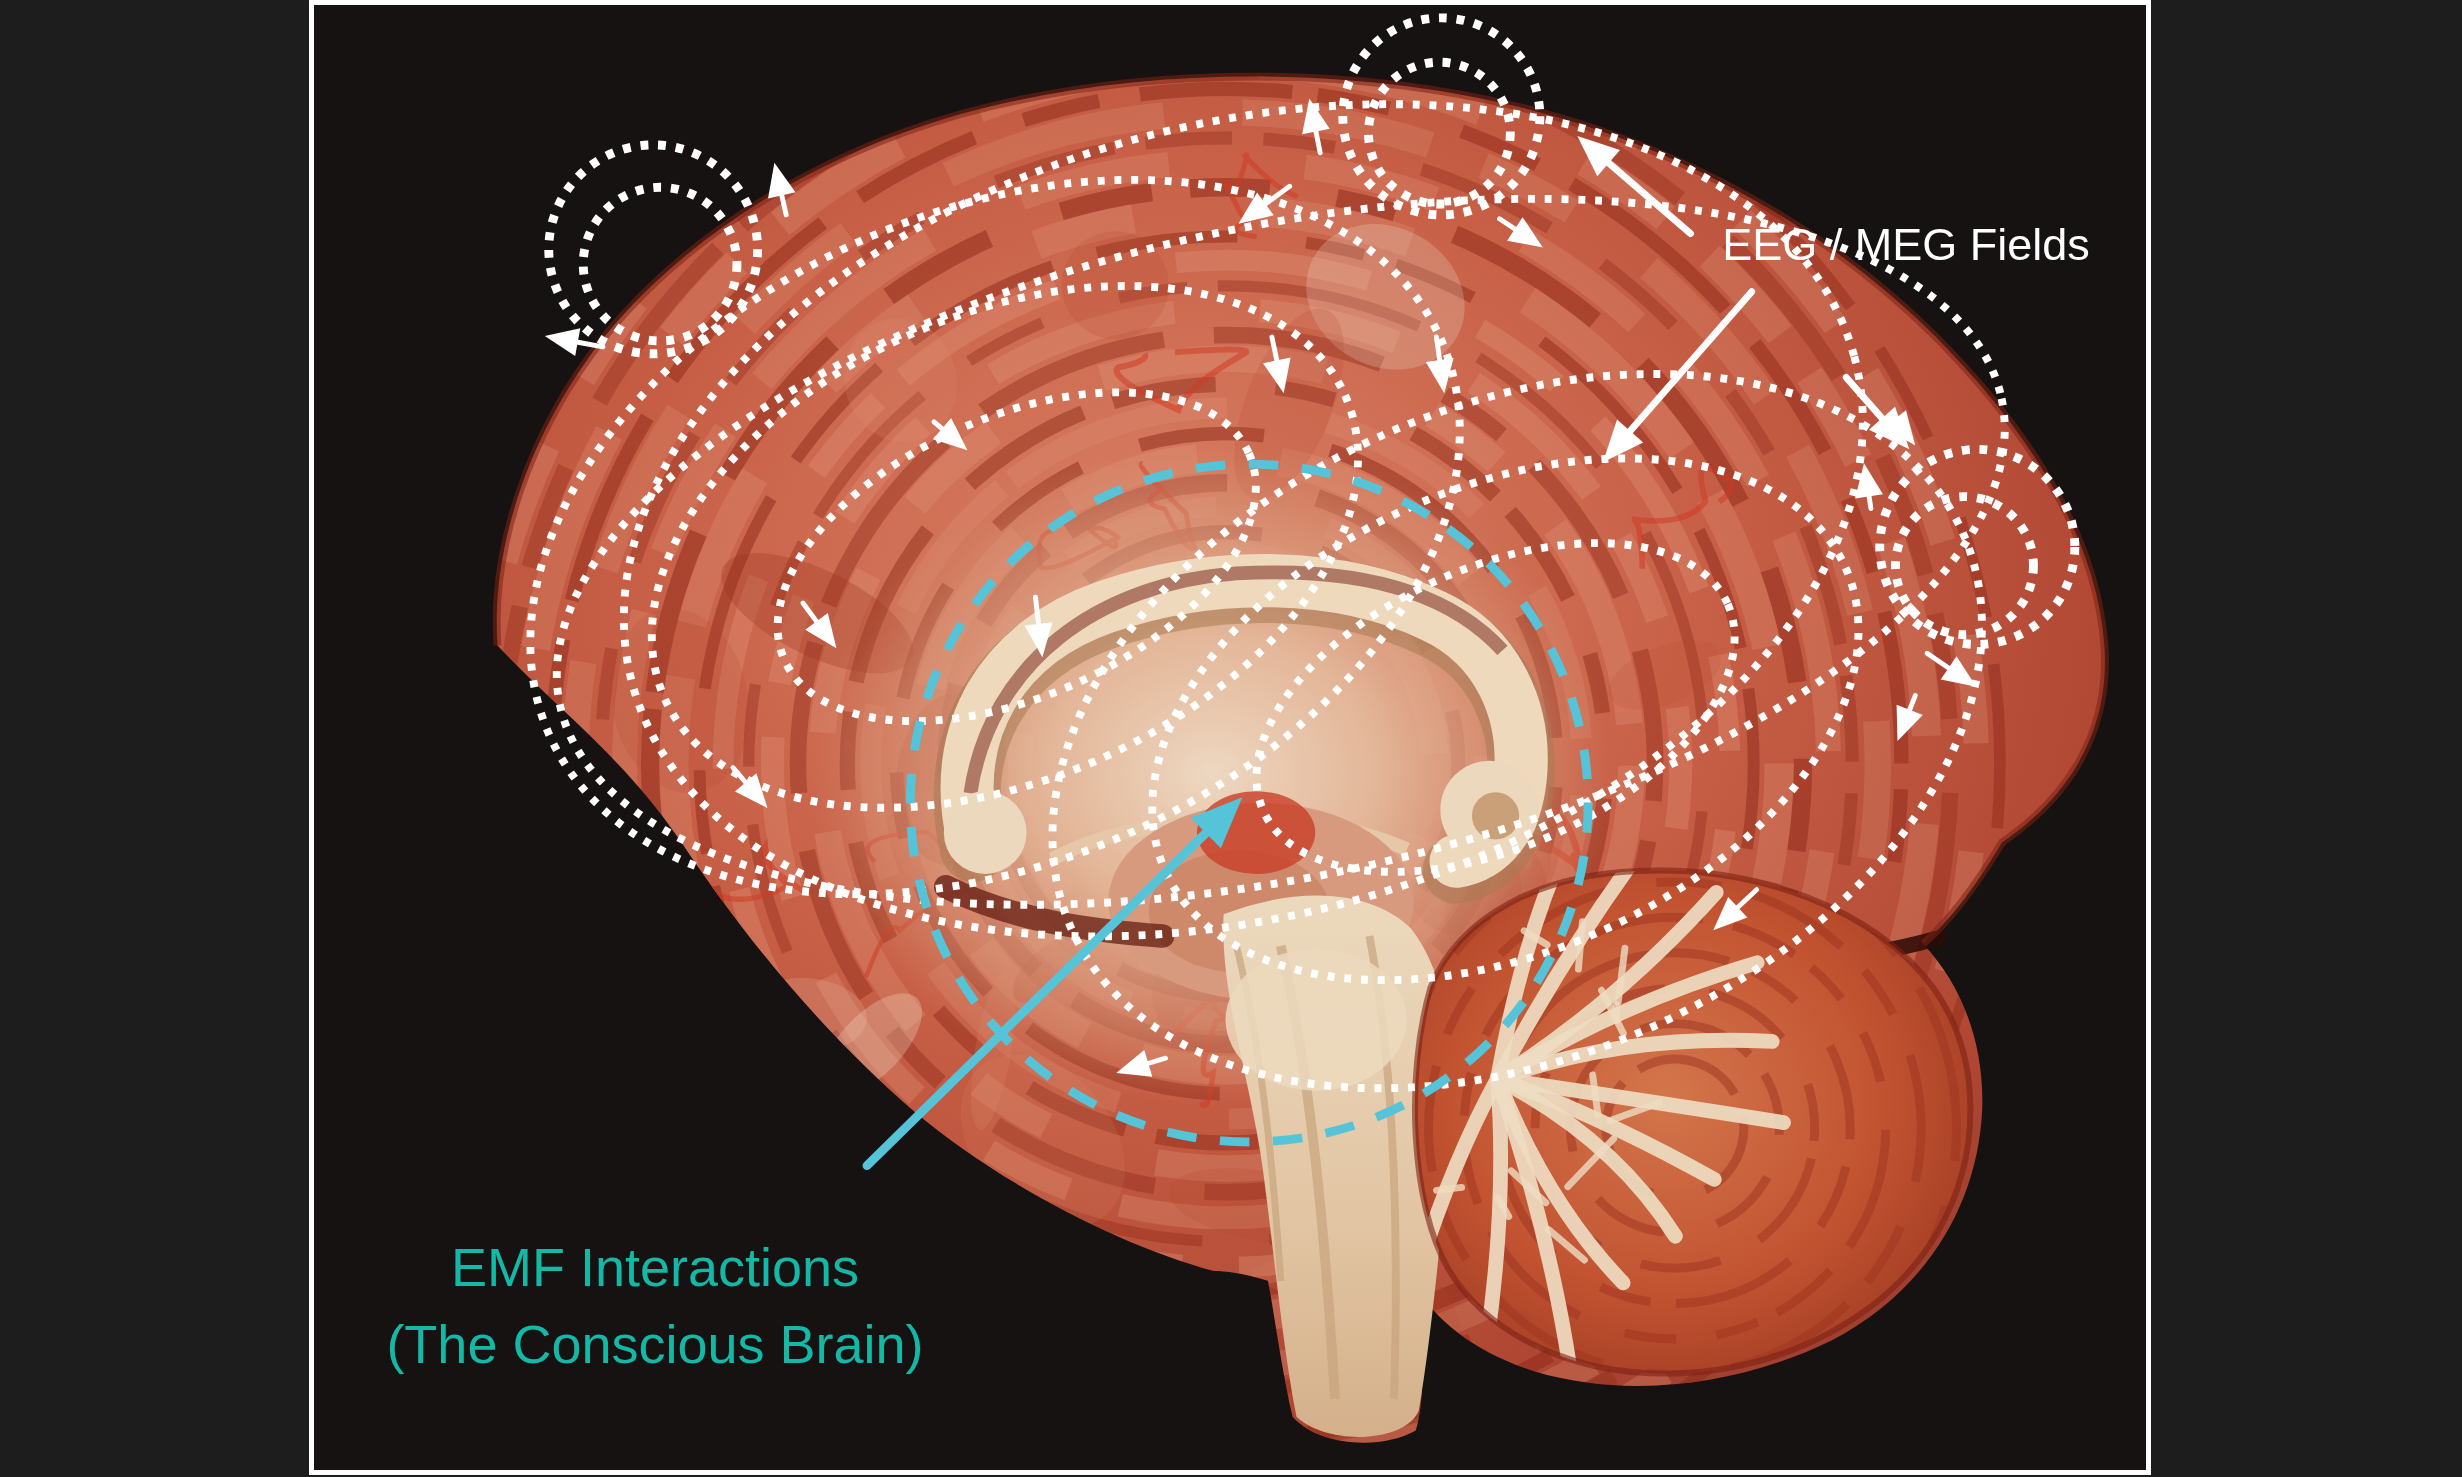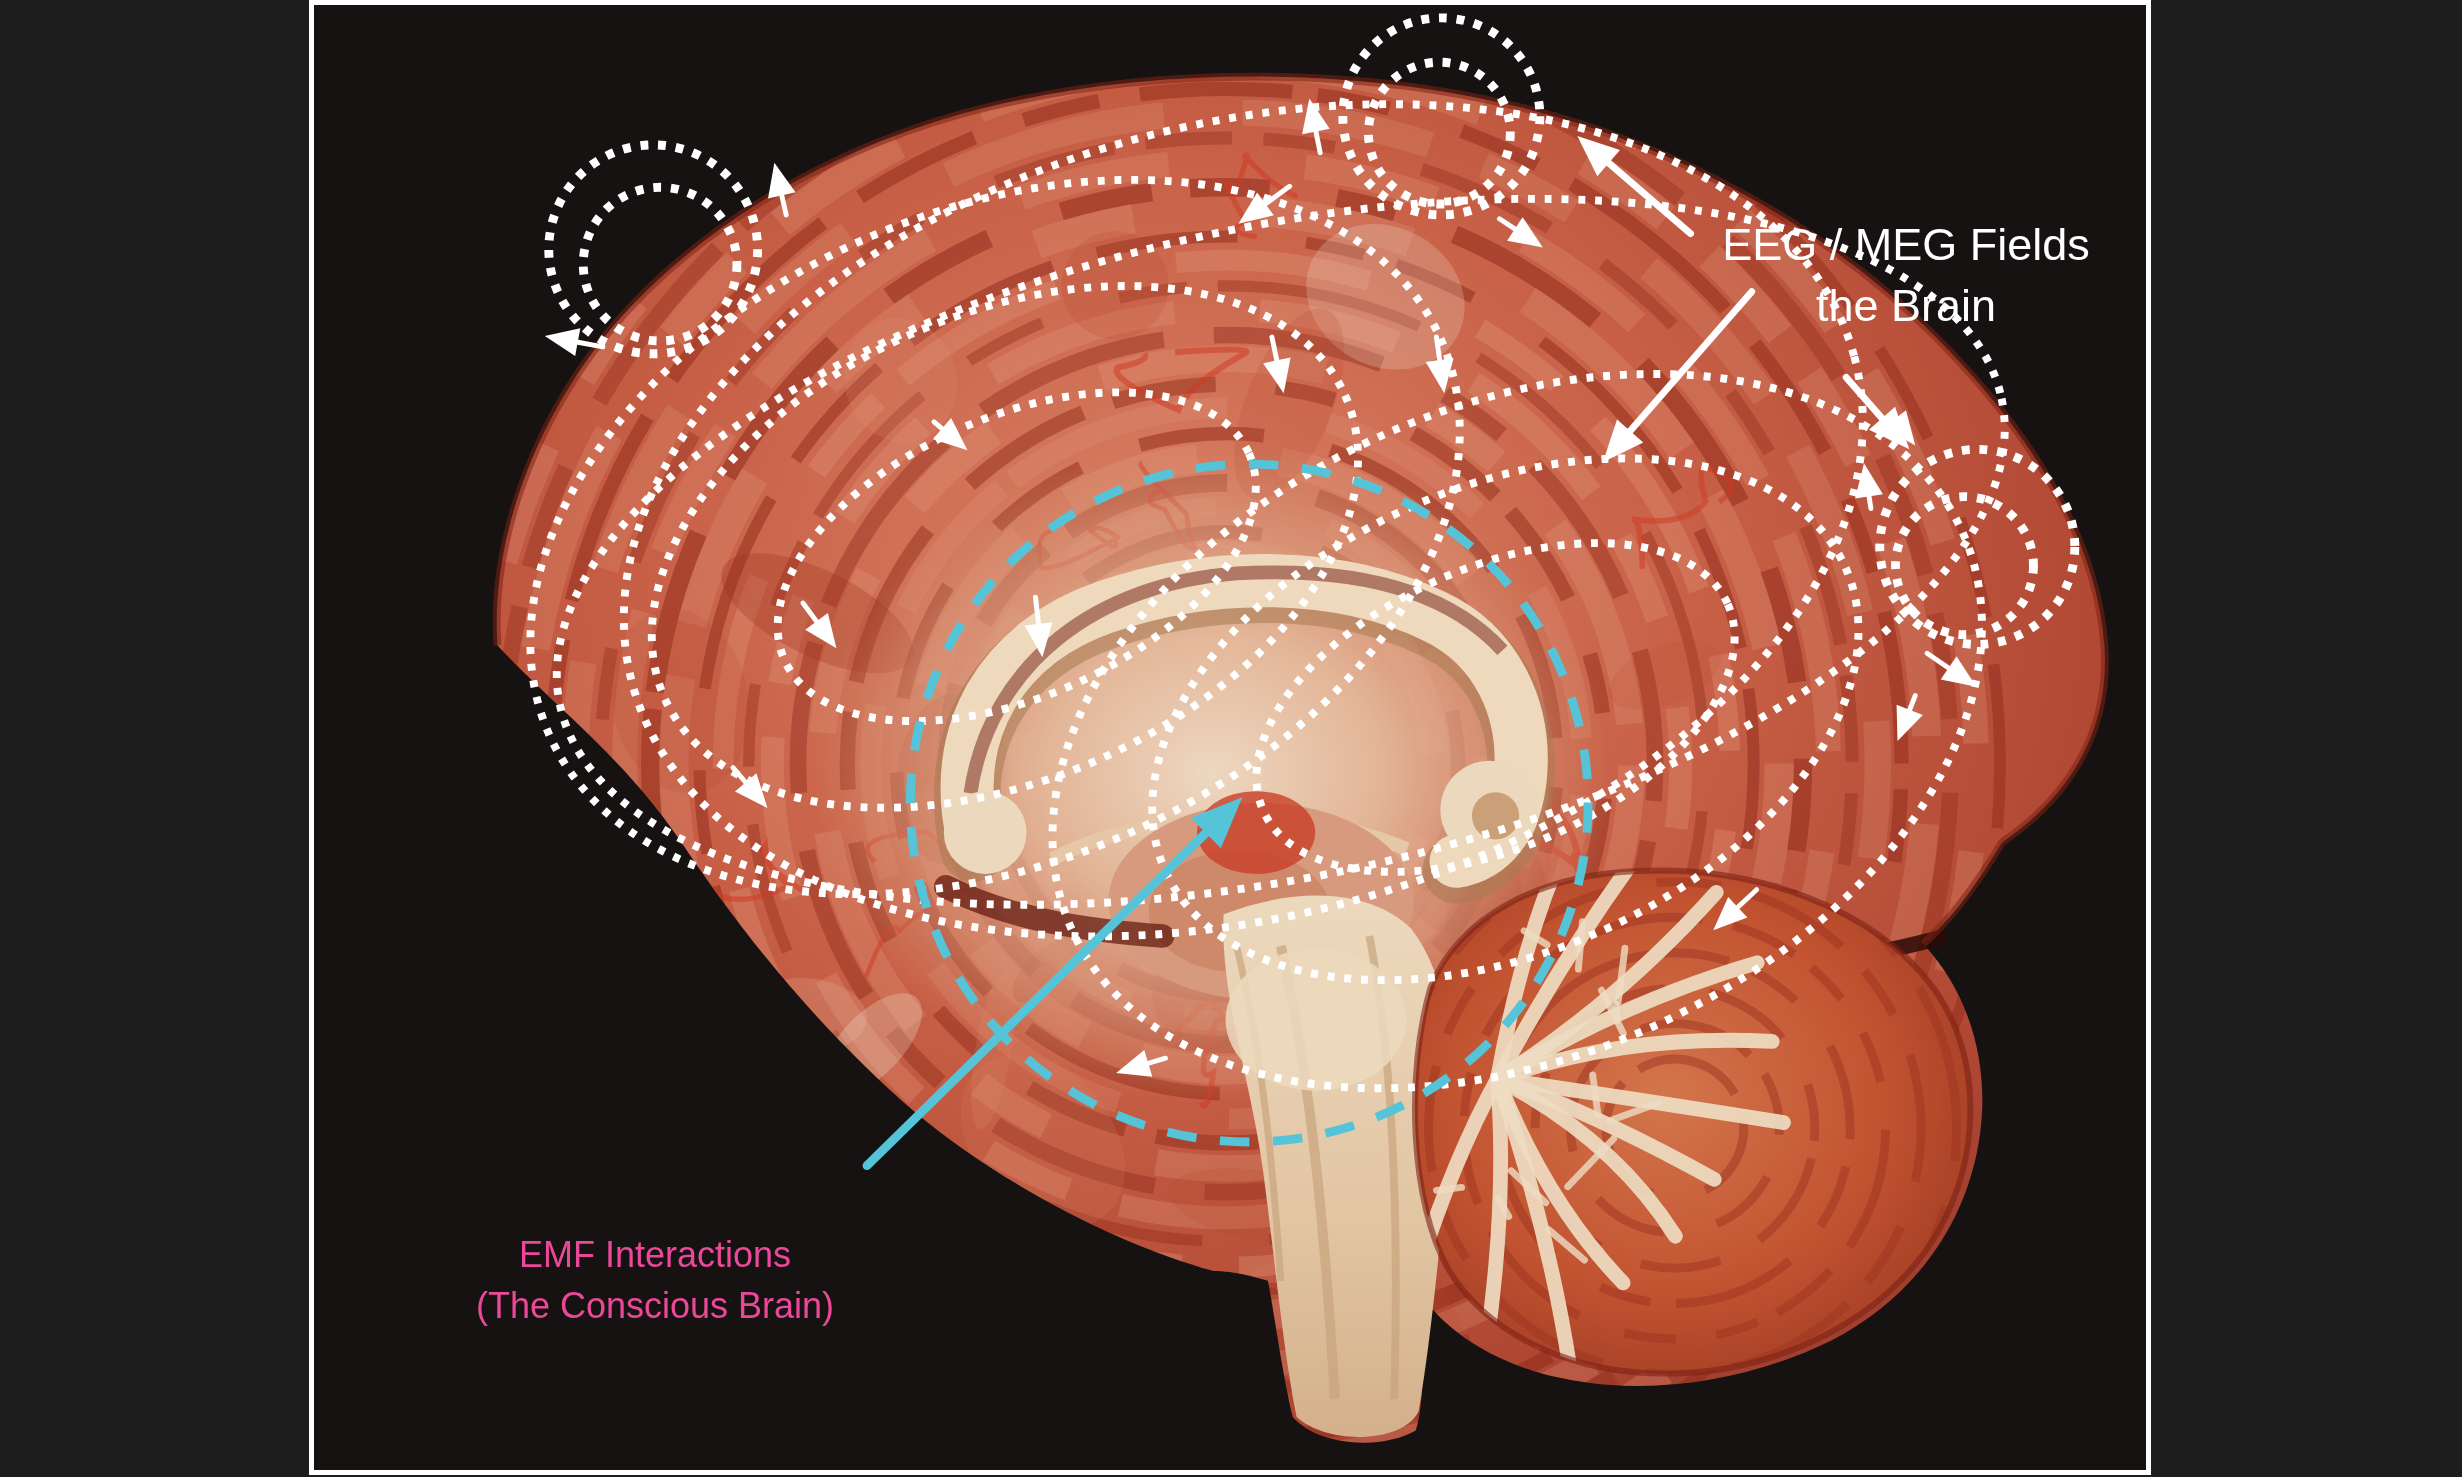--- a/index.html
+++ b/index.html
@@ -4,21 +4,21 @@
 <style>
   html,body{margin:0;padding:0;background:#1d1d1d;}
   #stage{position:relative;width:2463px;height:1478px;background:#1d1d1d;overflow:hidden;
          font-family:"Liberation Sans", sans-serif;}
   #frame-bg{position:absolute;left:312px;top:3px;width:1838px;height:1471px;background:#161212;}
   #fig{position:absolute;left:0;top:0;width:2463px;height:1478px;}
   #frame-border{position:absolute;left:309px;top:0px;width:1832px;height:1465px;
                 border:5.9px solid #ffffff;pointer-events:none;z-index:5;}
   .label{position:absolute;z-index:6;text-align:center;}
   #eeg-label{left:1655px;top:215px;width:502px;font-size:45px;line-height:1.35;color:#ffffff;font-weight:400;}
-  #emf-label{left:384px;top:1229px;width:542px;font-size:36px;line-height:1.42;color:#ec4899;}
+  #emf-label{left:384px;top:1229px;width:542px;font-size:54px;line-height:1.42;color:#14b8a6;}
 </style>
 </head>
 <body>
 
 <div id="stage">
   <div id="frame-bg"></div>
 
   <svg id="fig" viewBox="0 0 2500 1500">
     <defs>
       <radialGradient id="gCortex" cx="42%" cy="38%" r="75%">
@@ -308,20 +308,19 @@
           <line x1="880" y1="1183" x2="1226.745660810706" y2="842.6249943747923" stroke="#55c4d8" stroke-width="9" stroke-linecap="round"></line>
           <polygon points="1261,809 1239.1905049854622,861.012801570487 1208.5917601044011,829.8413529082297" fill="#55c4d8"></polygon>
         </g>
       </g>
   </svg>
 
   <div id="frame-border"></div>
 
   <div id="eeg-label" class="label">
     <div>EEG / MEG Fields</div>
-    <div>the Brain</div>
   </div>
   <div id="emf-label" class="label">
     <div>EMF Interactions</div>
     <div>(The Conscious Brain)</div>
   </div>
 </div>
 
 
 </body></html>

